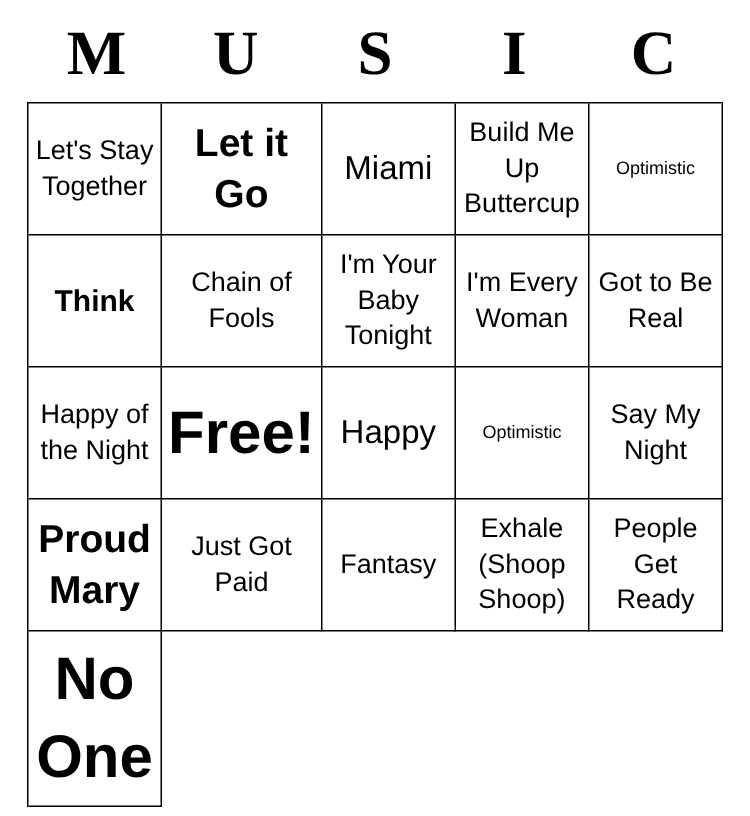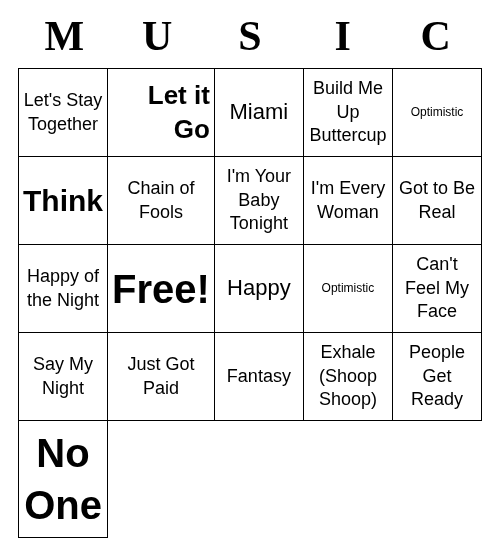--- a/index.html
+++ b/index.html
@@ -41,32 +41,31 @@
       align-items: center;
       justify-content: center;
       text-align: center;
       padding: 6px 4px;
       font-size: 18px;
       line-height: 1.3;
     }
     .bingo-cell.large {
       font-size: 26px;
       font-weight: bold;
-      text-align: right;
     }
     .bingo-cell.xlarge {
       font-size: 40px;
       font-weight: bold;
     }
     .bingo-cell.medium-large {
       font-size: 22px;
       font-weight: normal;
     }
     .bingo-cell.think {
-      font-size: 30px;
+      font-size: 20px;
       font-weight: bold;
     }
   </style>
 </head>
 <body>
 
 <div class="bingo-card">
   <div class="bingo-header">
   <div class="bingo-header-cell">M</div>
       <div class="bingo-header-cell">U</div>
@@ -82,21 +81,21 @@
       <div class="bingo-cell" style="font-size: 12px;">Optimistic</div>
       <div class="bingo-cell think">Think</div>
       <div class="bingo-cell">Chain of Fools</div>
       <div class="bingo-cell">I'm Your Baby Tonight</div>
       <div class="bingo-cell">I'm Every Woman</div>
       <div class="bingo-cell">Got to Be Real</div>
       <div class="bingo-cell">Happy of the Night</div>
       <div class="bingo-cell xlarge">Free!</div>
       <div class="bingo-cell medium-large">Happy</div>
       <div class="bingo-cell" style="font-size: 12px;">Optimistic</div>
-      <div class="bingo-cell">Can't Feel My Face</div>
       <div class="bingo-cell">Say My Night</div>
+      <div class="bingo-cell large">Proud Mary</div>
       <div class="bingo-cell">Just Got Paid</div>
       <div class="bingo-cell">Fantasy</div>
       <div class="bingo-cell">Exhale (Shoop Shoop)</div>
       <div class="bingo-cell">People Get Ready</div>
       <div class="bingo-cell xlarge">No One</div>
     </div>
 </div>
 
 </body></html>

